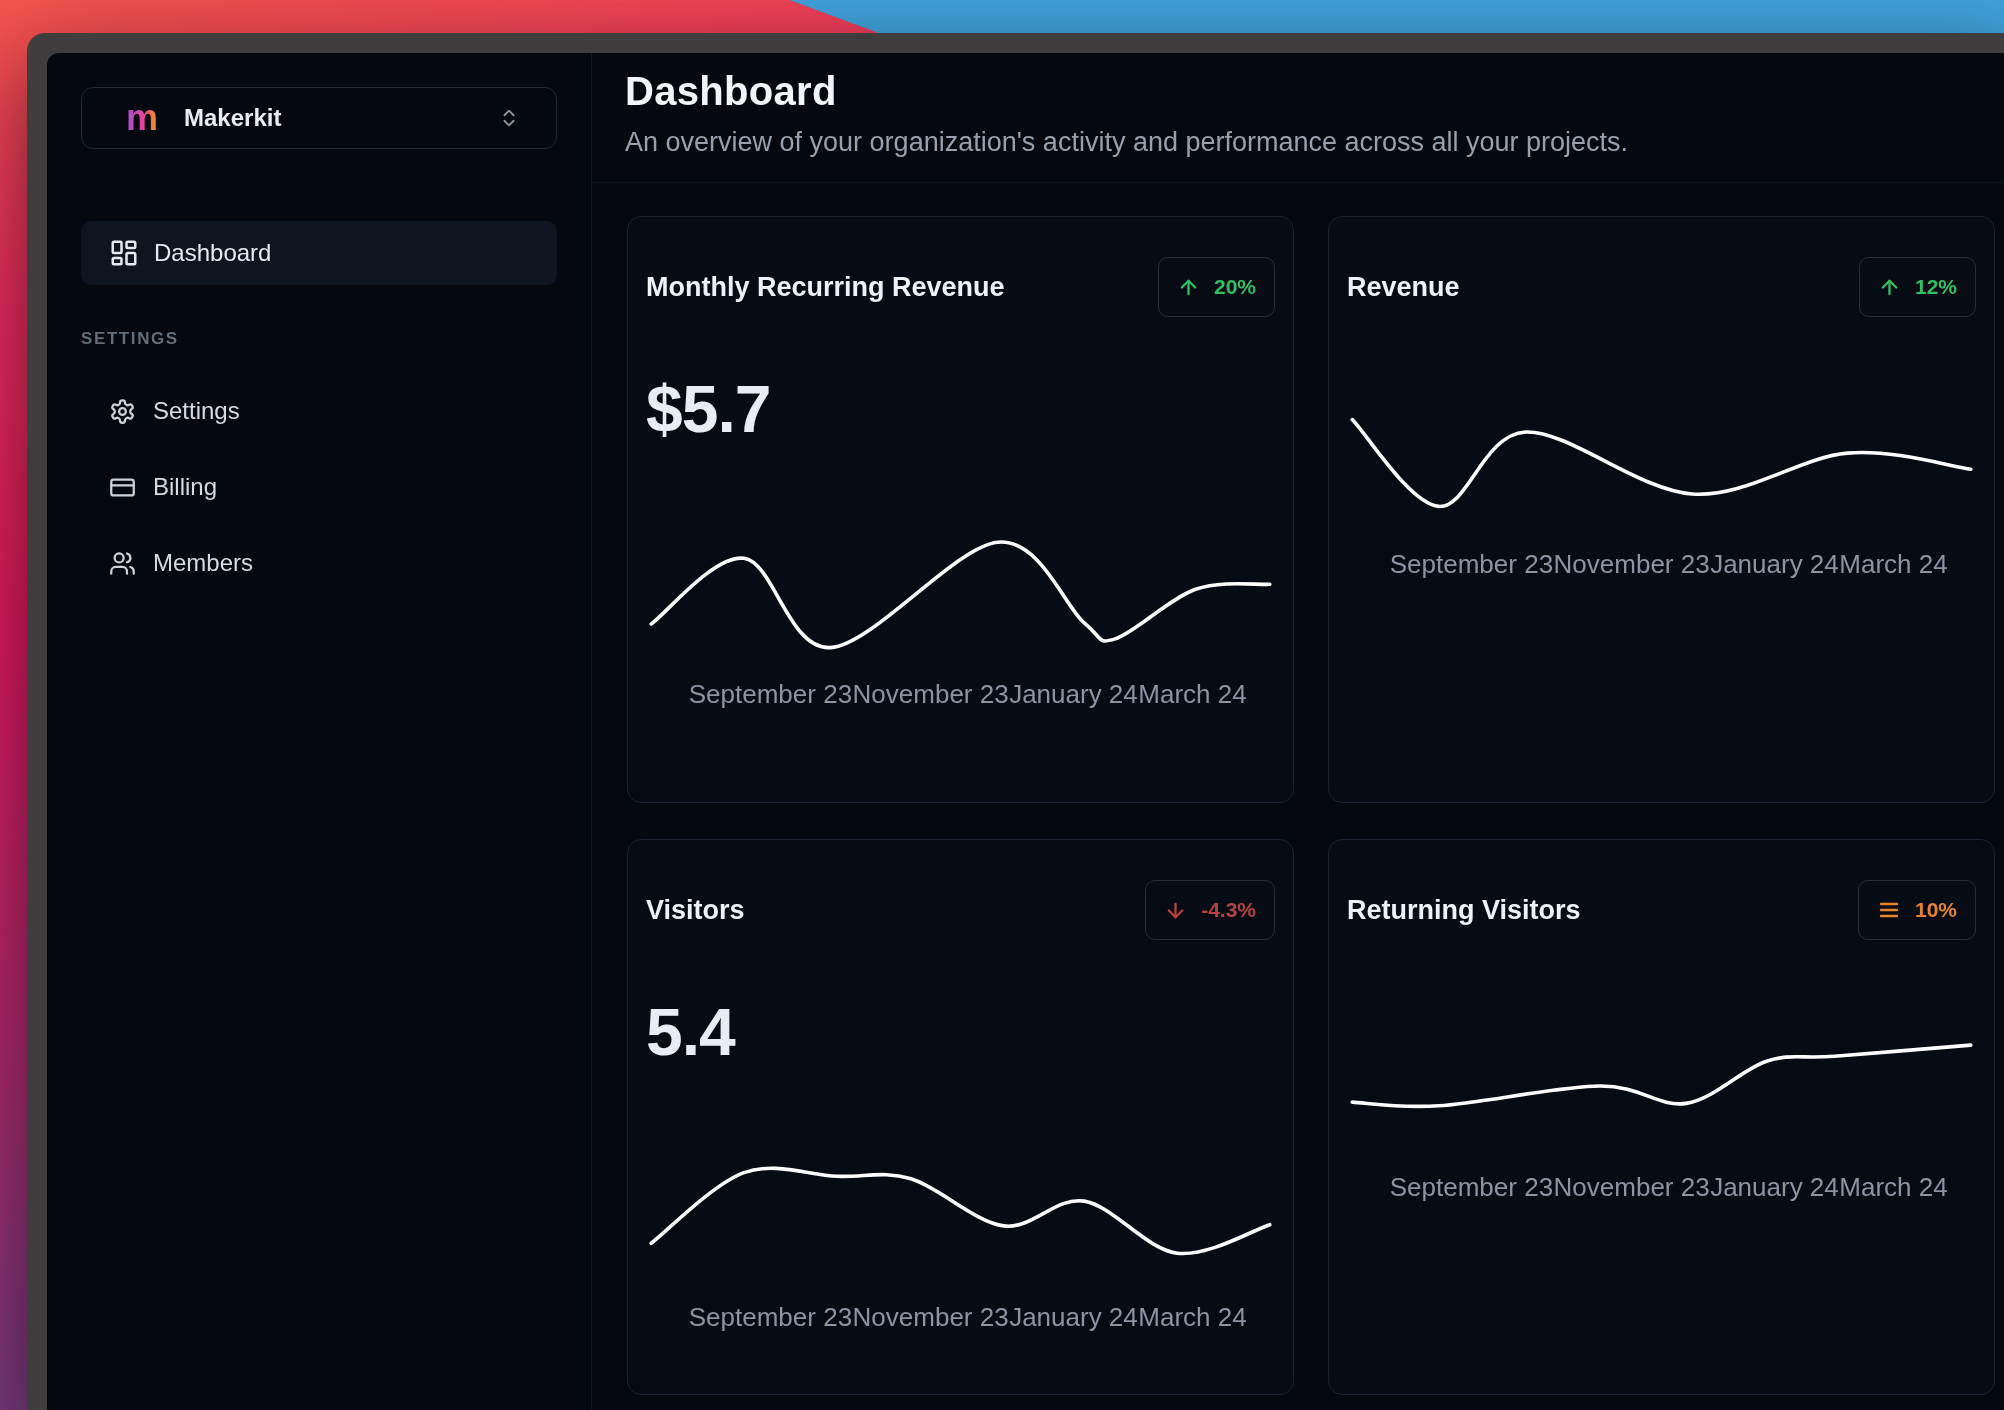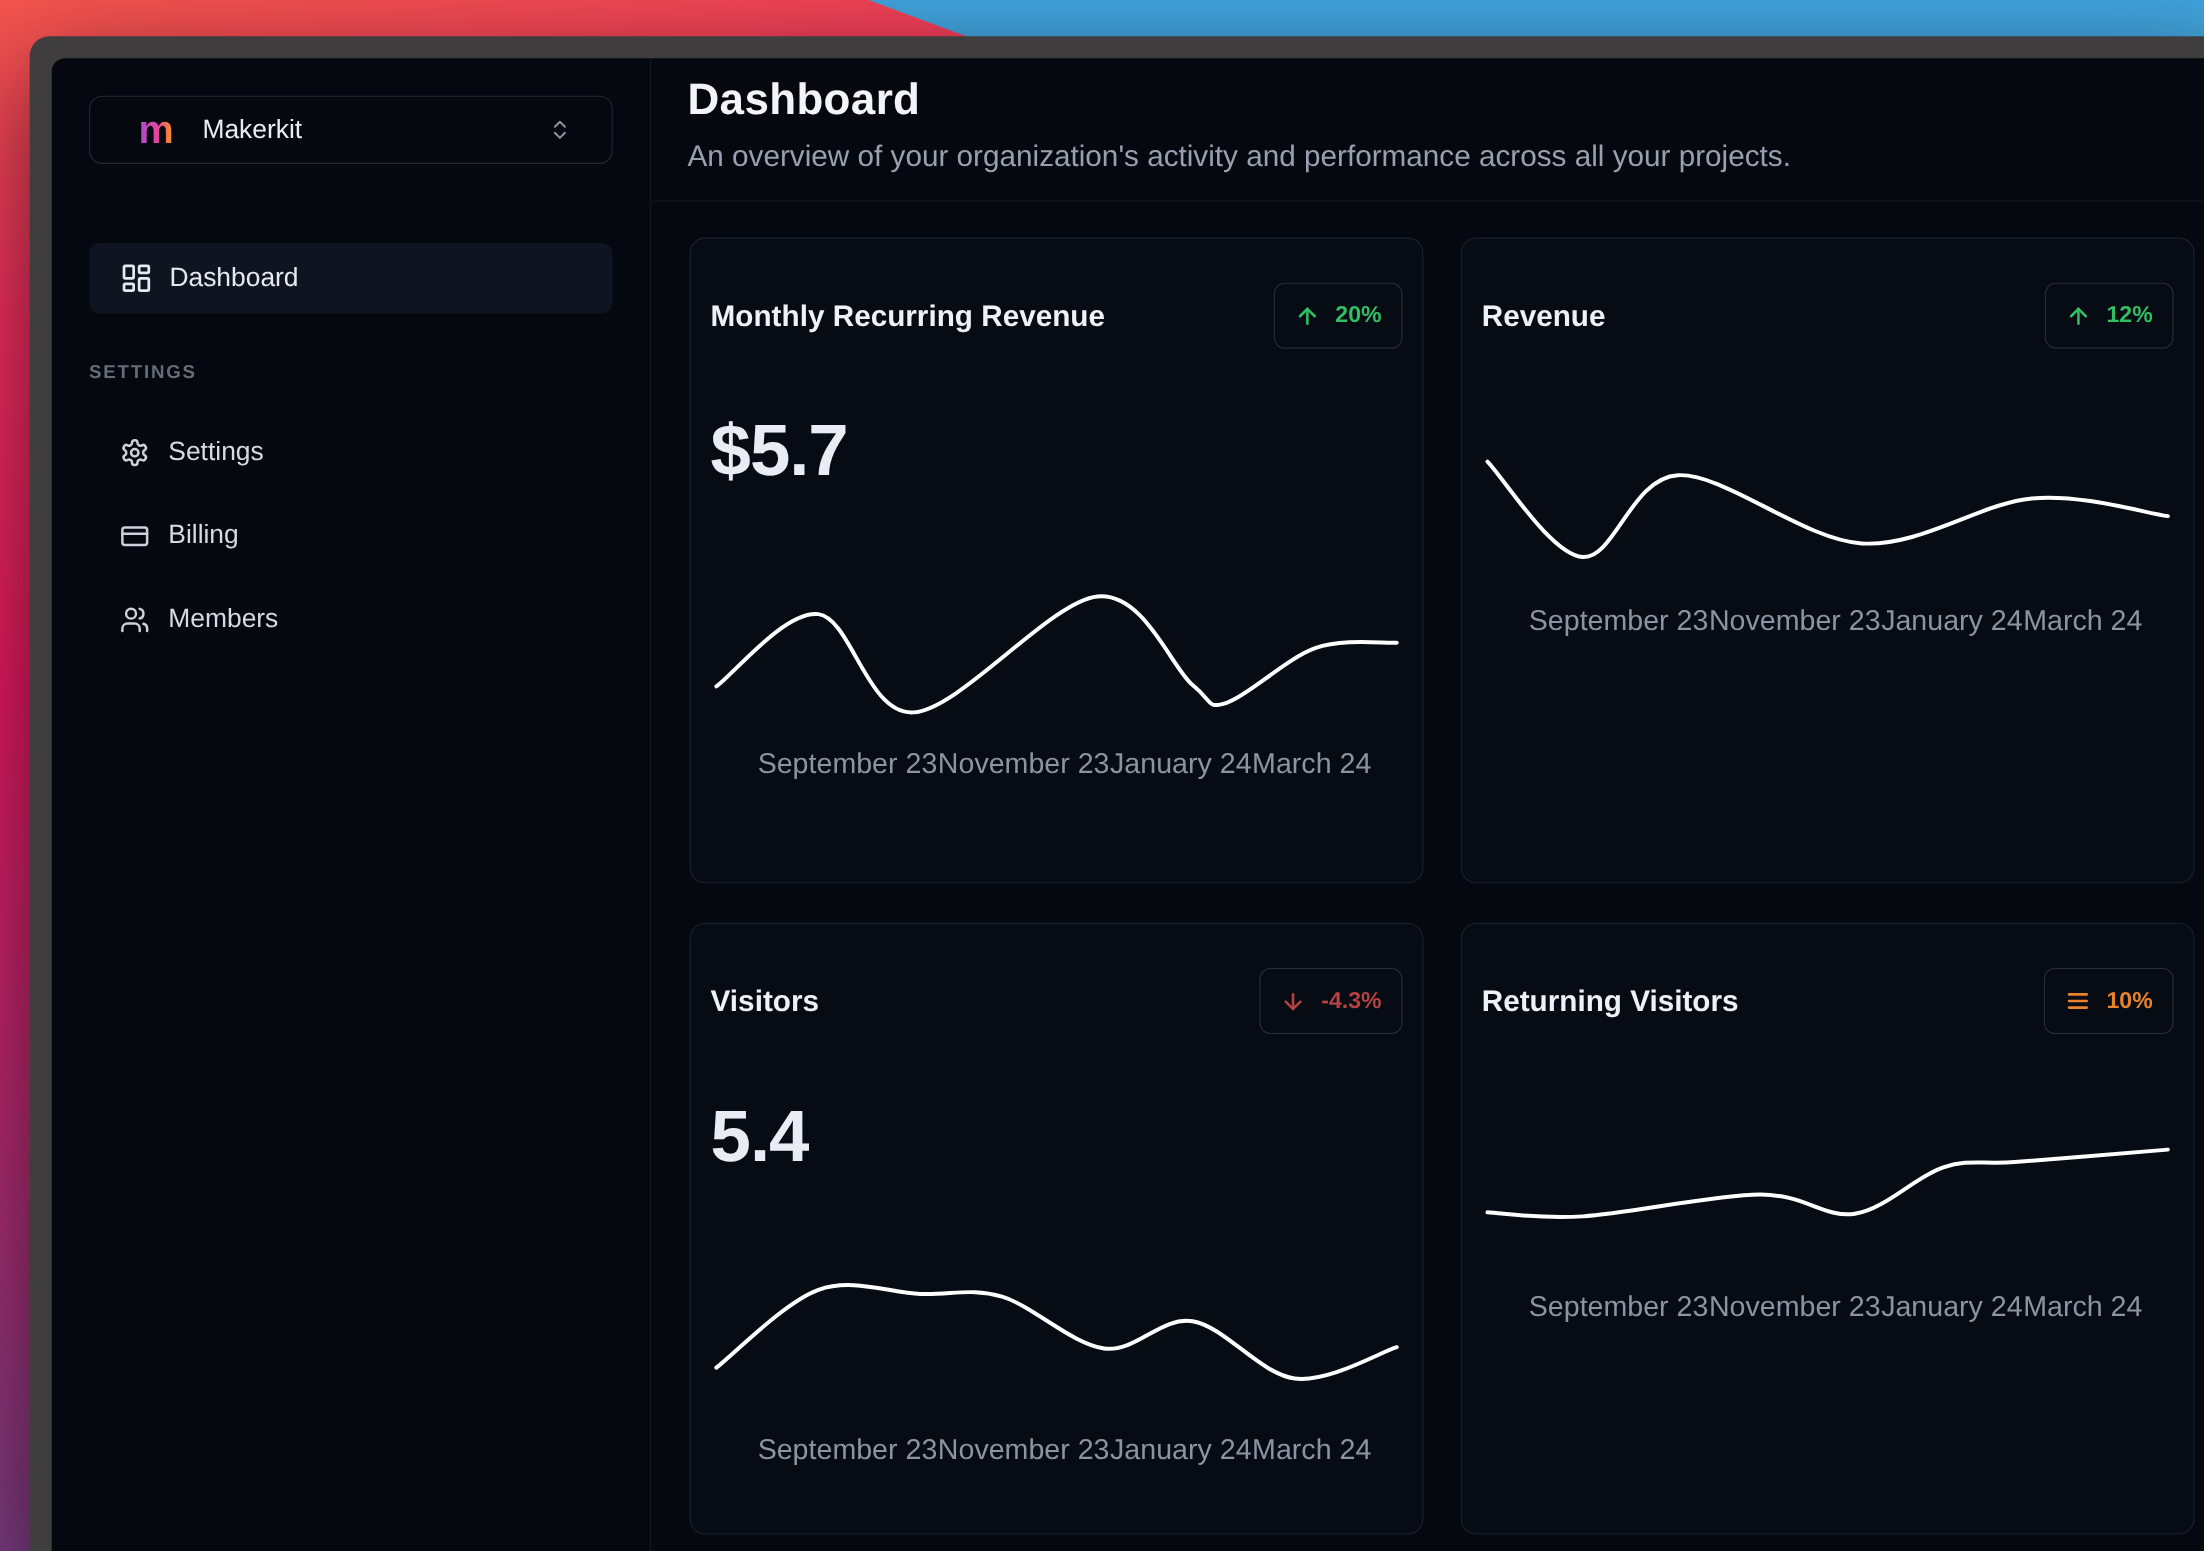--- a/index.html
+++ b/index.html
@@ -19,21 +19,21 @@
   .app { width:100%; height:100%; background:#05080f; border-top-left-radius:12px;
     display:flex; overflow:hidden; }
 
   
   .sidebar { flex:0 0 545px; width:545px; border-right:1px solid #131a27; padding:34px; }
   .workspace { height:62px; border:1px solid #222937; border-radius:12px;
     display:flex; align-items:center; padding:0 36px 0 44px; cursor:pointer; }
   .logo-m { font-size:36px; font-weight:700; line-height:1;
     background:linear-gradient(90deg,#a54fd0 0%,#e8439a 55%,#f59e0b 100%);
     -webkit-background-clip:text; background-clip:text; color:transparent; }
-  .ws-name { margin-left:26px; flex:1; font-size:24px; font-weight:400; color:#e9ecf1; }
+  .ws-name { margin-left:26px; flex:1; font-size:24px; font-weight:700; color:#e9ecf1; }
   .icon { display:inline-flex; }
   .icon svg { display:block; }
 
   .nav { margin-top:72px; }
   .nav-item { height:64px; display:flex; align-items:center; gap:15px; padding:0 28px;
     border-radius:10px; font-size:24px; color:#e6eaf0; cursor:pointer; }
   .nav-item.active { background:#0e1420; }
 
   .section-label { margin-top:44px; font-size:17px; font-weight:700;
     letter-spacing:1.6px; color:#646d7a; }

